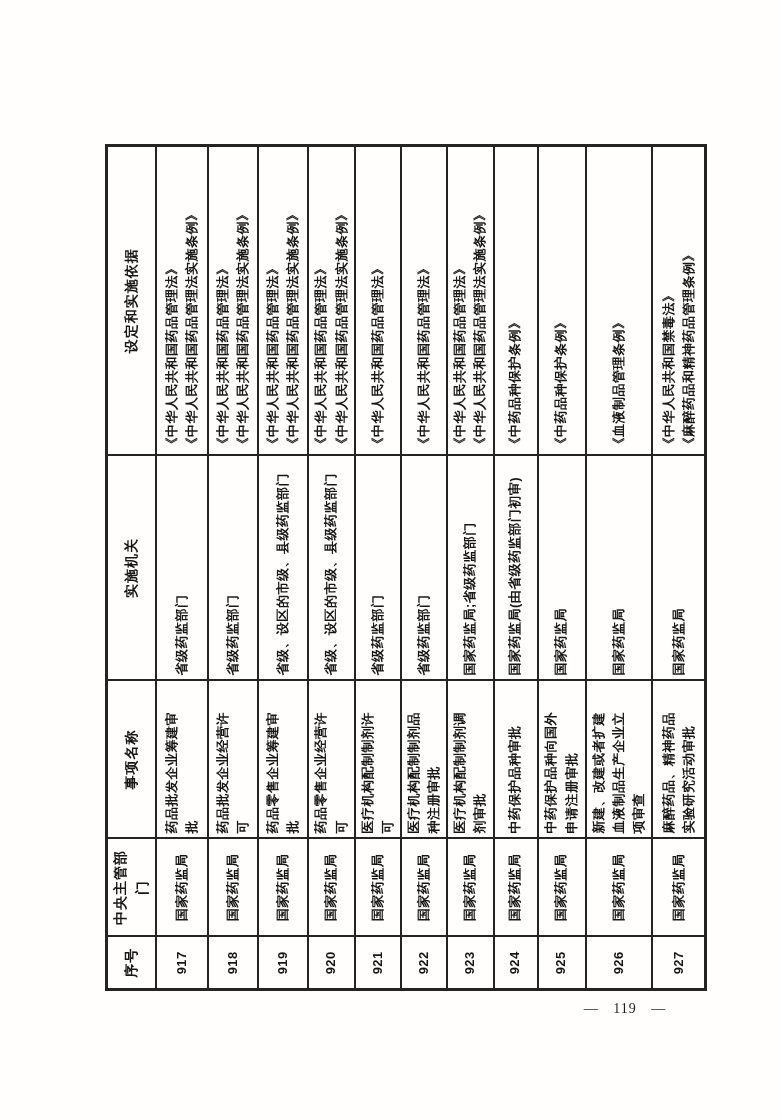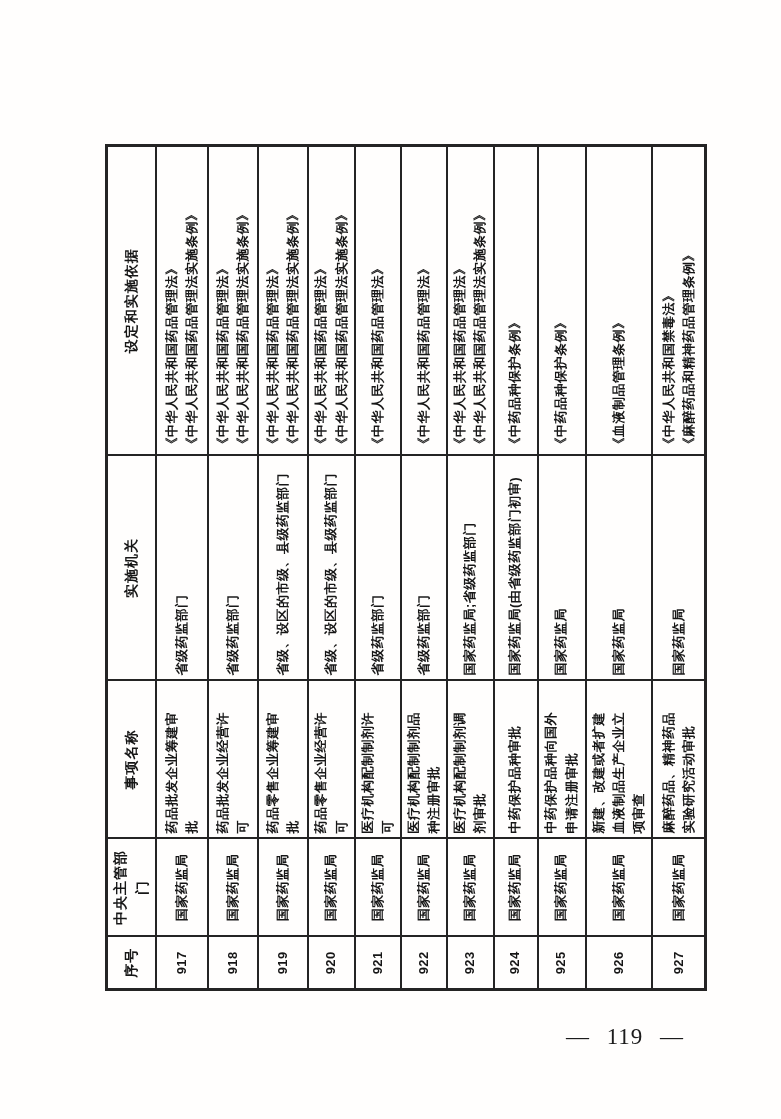--- a/index.html
+++ b/index.html
@@ -34,22 +34,22 @@
   td.c-item, td.c-agency, td.c-basis{text-align:left;padding-left:6px;}
   td.c-agency{padding-left:4px;letter-spacing:0.2px;}
   td.c-basis{letter-spacing:0.2px;}
   tr.rh{height:40px}
   tr.r0{height:52px} tr.r1{height:50px} tr.r2{height:50px} tr.r3{height:45px}
   tr.r4{height:44px} tr.r5{height:44px} tr.r6{height:44px} tr.r7{height:44px}
   tr.r8{height:48px} tr.r9{height:64px} tr.r10{height:54px}
   .pageno{
     position:absolute;left:560px;top:1001px;width:130px;height:24px;
     font-family:"Liberation Serif", serif;
-    font-size:23px;color:#1c1c1c;text-align:center;
-    letter-spacing:1px;word-spacing:10px;font-weight:500;margin-top:23px;
+    font-size:14px;color:#1c1c1c;text-align:center;
+    letter-spacing:1px;word-spacing:10px;font-weight:500;
   }
 </style>
 </head>
 <body>
 
 <div class="page">
 
   <div class="table-rotated">
     <table class="grid">
       <colgroup>

